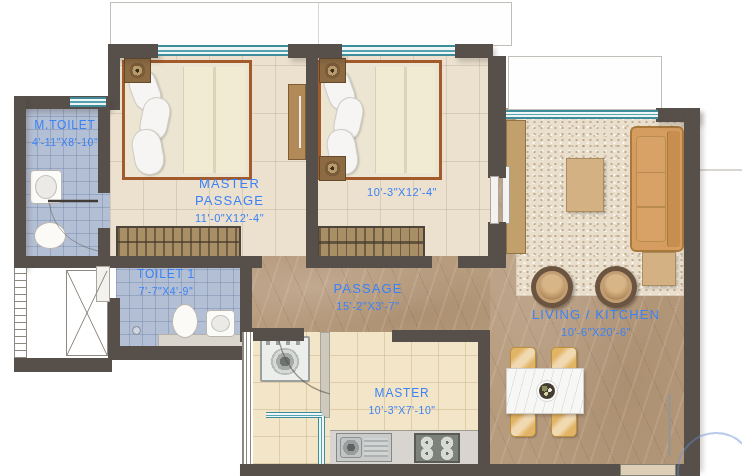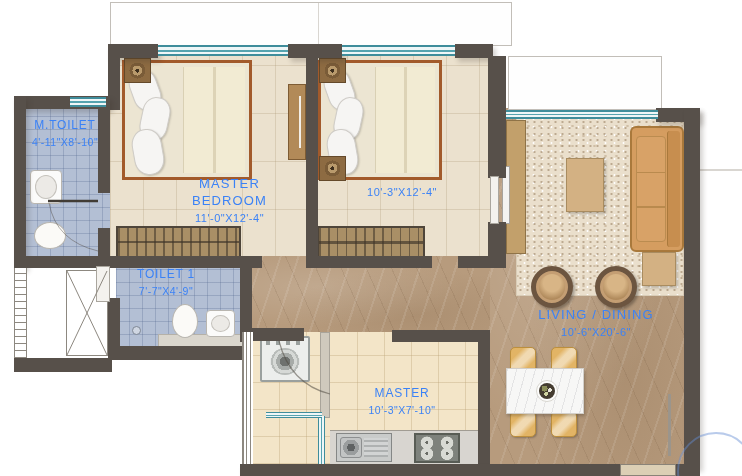--- a/index.html
+++ b/index.html
@@ -231,32 +231,36 @@
   <div class="abs ladder" style="left:14px;top:268px;width:13px;height:90px;"></div>
   <div class="abs railing" style="left:242px;top:332px;width:11px;height:132px;"></div>
   <div class="abs door-leaf-w" style="left:490px;top:176px;width:9px;height:48px;"></div>
   <div class="abs door-leaf-w" style="left:96px;top:266px;width:14px;height:36px;"></div>
 
   <div class="label sm" style="left:22px;top:118px;width:86px;">
     <div class="nm">M.TOILET</div>
     <div class="dm">4'-11"X8'-10"</div>
   </div>
   <div class="label" style="left:172px;top:176px;width:115px;">
-    <div class="nm">MASTER BEDROOM</div>
+    <div class="nm">MASTER PASSAGE</div>
     <div class="dm">11'-0"X12'-4"</div>
   </div>
   <div class="label" style="left:328px;top:184px;width:148px;">
     <div class="dm">10'-3"X12'-4"</div>
   </div>
   <div class="label sm" style="left:116px;top:267px;width:100px;">
     <div class="nm">TOILET 1</div>
     <div class="dm">7'-7"X4'-9"</div>
   </div>
+  <div class="label" style="left:308px;top:281px;width:120px;">
+    <div class="nm">PASSAGE</div>
+    <div class="dm">15'-2"X3'-7"</div>
+  </div>
   <div class="label" style="left:515px;top:307px;width:162px;">
-    <div class="nm">LIVING / DINING</div>
+    <div class="nm">LIVING / KITCHEN</div>
     <div class="dm">10'-6"X20'-6"</div>
   </div>
   <div class="label sm" style="left:350px;top:386px;width:104px;">
     <div class="nm">MASTER</div>
     <div class="dm">10'-3"X7'-10"</div>
   </div>
 
   <svg class="overlay" width="742" height="476" viewBox="0 0 742 476">
     <line x1="48" y1="201" x2="98" y2="201" stroke="#413c35" stroke-width="2.5"></line>
     <path d="M49 203 Q56 241 98 251" fill="none" stroke="rgba(80,74,66,.45)" stroke-width="1"></path>

